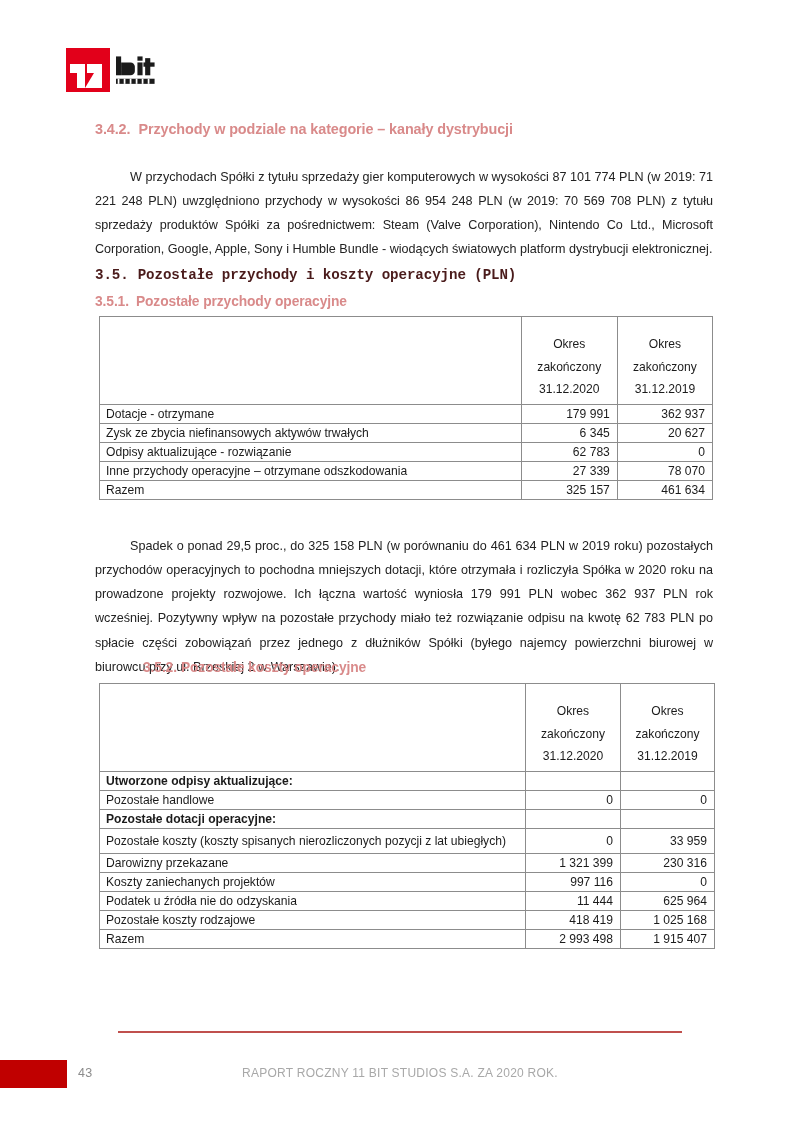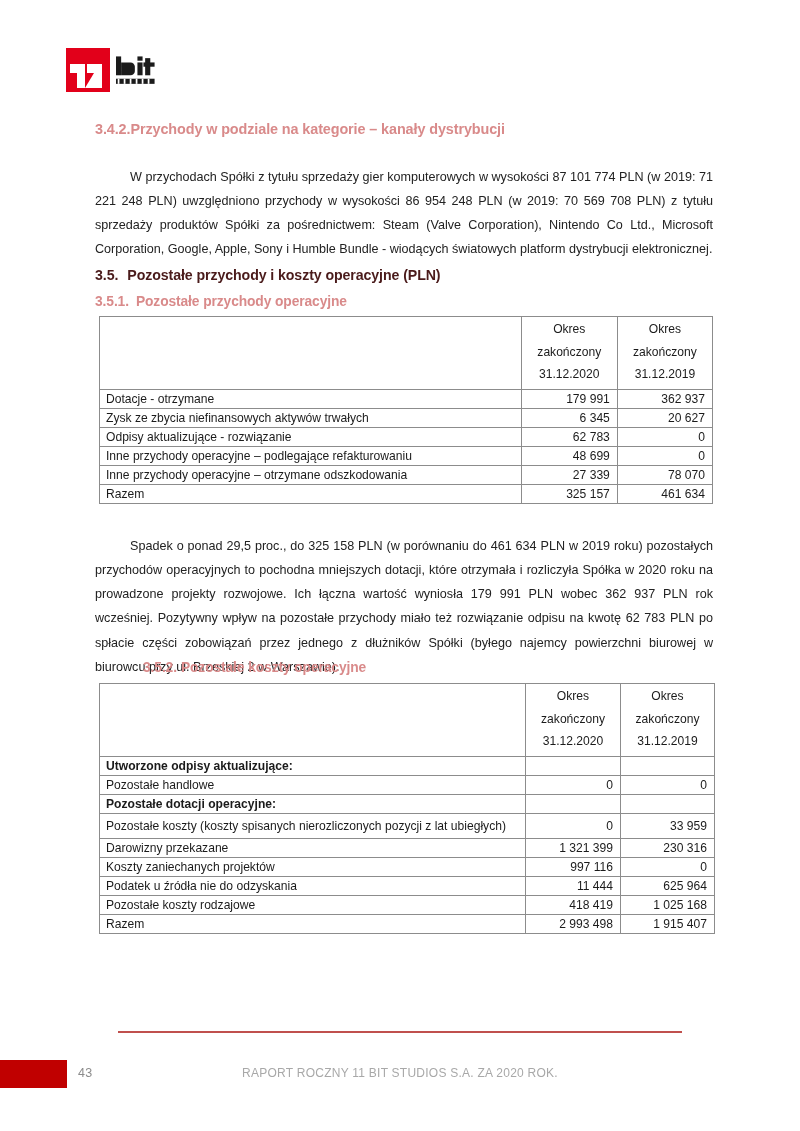--- a/index.html
+++ b/index.html
@@ -45,27 +45,28 @@
     position: absolute;
     font-weight: bold;
     letter-spacing: -0.1px;
     white-space: nowrap;
   }
   .h-pink {
     color: #d98a8a;
   }
   .h-dark {
     color: #4a1b1b;
+    font-family: Liberation Mono, monospace;
   }
   #heading-342 {
     left: 95px;
     top: 121px;
     font-size: 14.4px;
   }
-  #heading-342 .num { margin-right: 0; }
+  #heading-342 .num { margin-right: 8px; }
   #heading-35 {
     left: 95px;
     top: 267px;
     font-size: 14.2px;
   }
   #heading-35 .num { margin-right: 9px; }
   #heading-351 {
     left: 95px;
     top: 294px;
     font-size: 13.8px;
@@ -112,21 +113,21 @@
   }
   table.fin td.num {
     text-align: right;
     padding-right: 7px;
     white-space: nowrap;
   }
   table.fin thead td {
     text-align: center;
     vertical-align: top;
     line-height: 22.5px;
-    padding-top: 1px;
+    padding-top: 16px;
     padding-bottom: 3px;
   }
   table.fin thead td.corner {
     border-right-color: #8c8c8c;
   }
   table.fin tr.total td {
     font-weight: normal;
     border-top: 1.6px solid #5d5d5d;
   }
   table.fin tr.group td {
@@ -268,25 +269,20 @@
       <td class="label">Zysk ze zbycia niefinansowych aktywów trwałych</td>
       <td class="num">6 345</td>
       <td class="num">20 627</td>
     </tr>
     <tr>
       <td class="label">Odpisy aktualizujące - rozwiązanie</td>
       <td class="num">62 783</td>
       <td class="num">0</td>
     </tr>
     <tr>
-      <td class="label">Inne przychody operacyjne – podlegające refakturowaniu</td>
-      <td class="num">48 699</td>
-      <td class="num">0</td>
-    </tr>
-    <tr>
       <td class="label">Inne przychody operacyjne – otrzymane odszkodowania</td>
       <td class="num">27 339</td>
       <td class="num">78 070</td>
     </tr>
     <tr class="total">
       <td class="label">Razem</td>
       <td class="num">325 157</td>
       <td class="num">461 634</td>
     </tr>
   </tbody>

